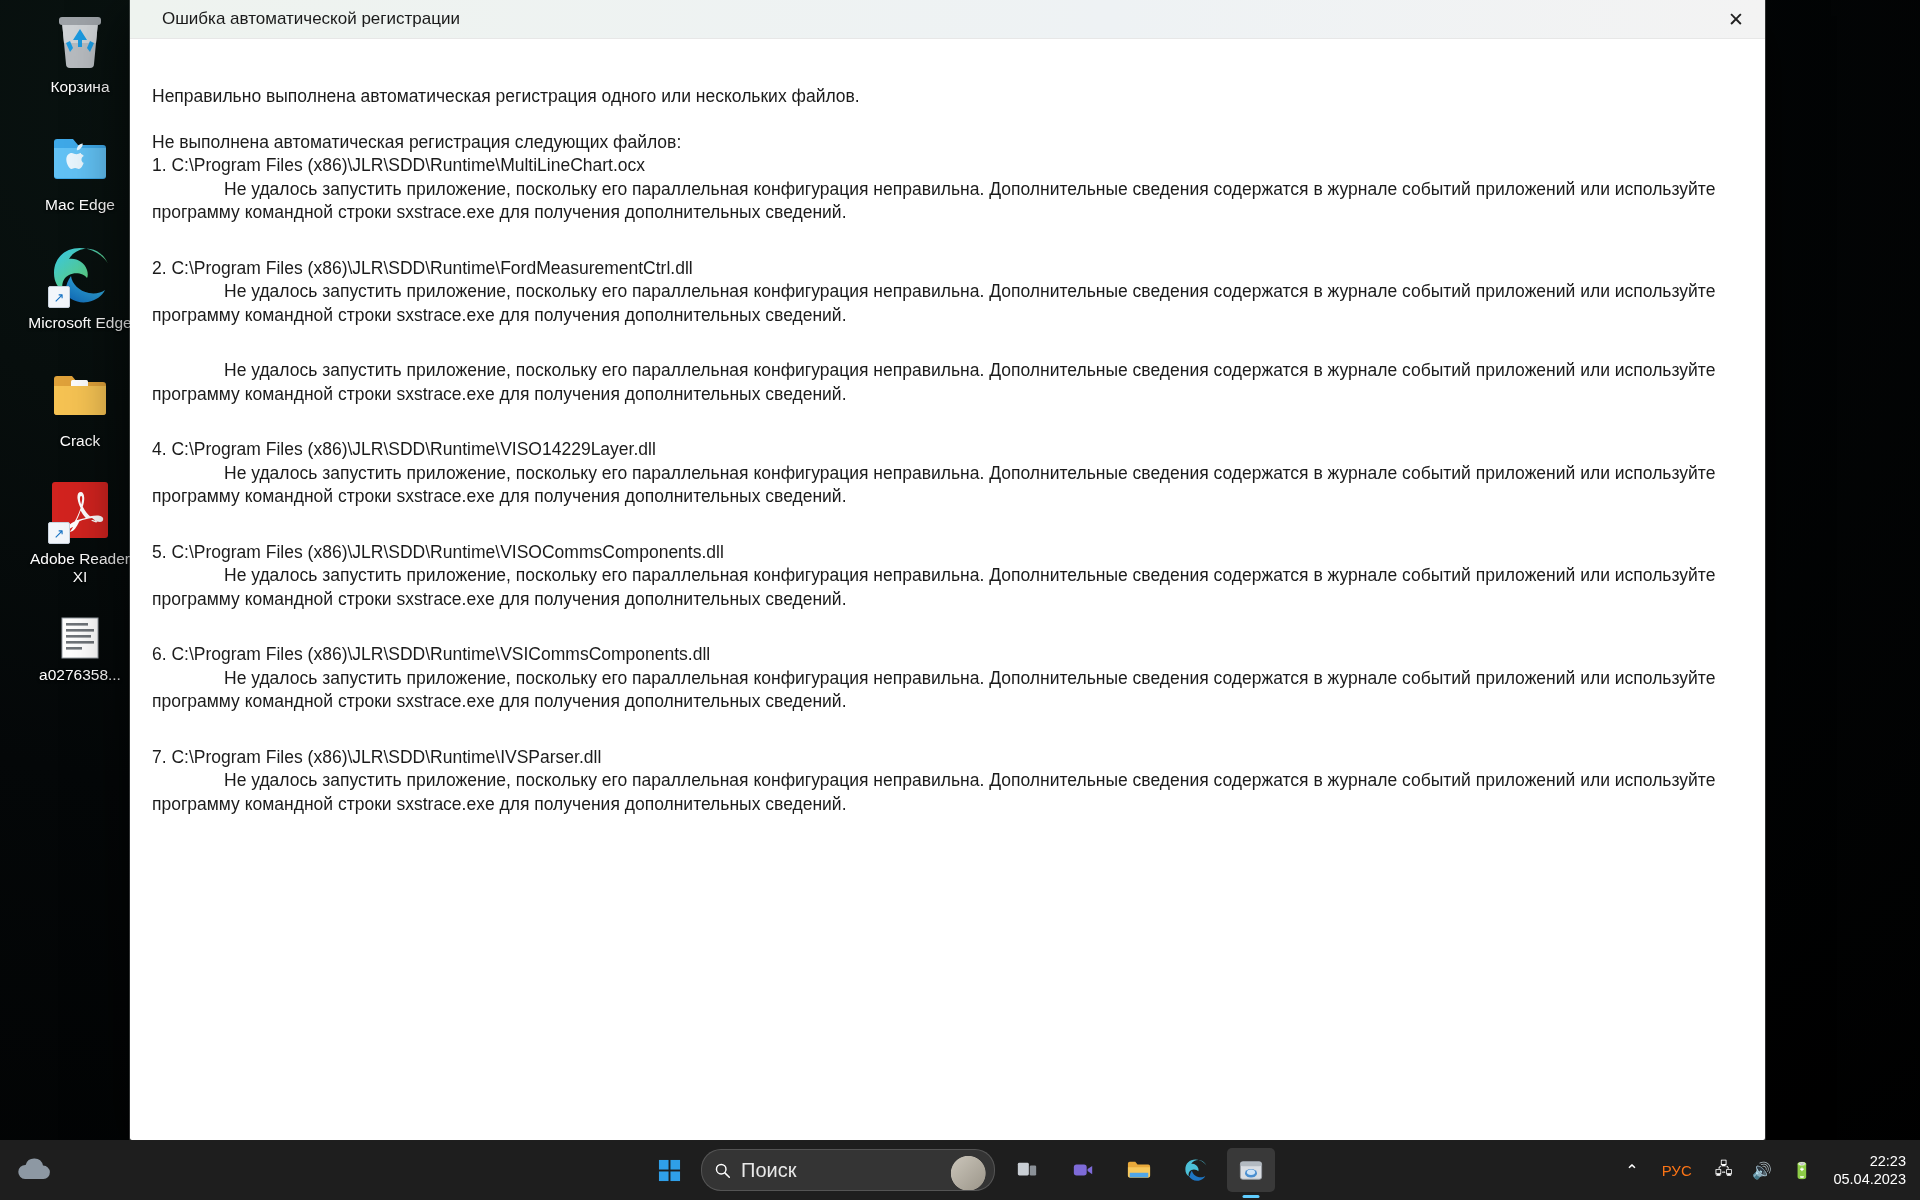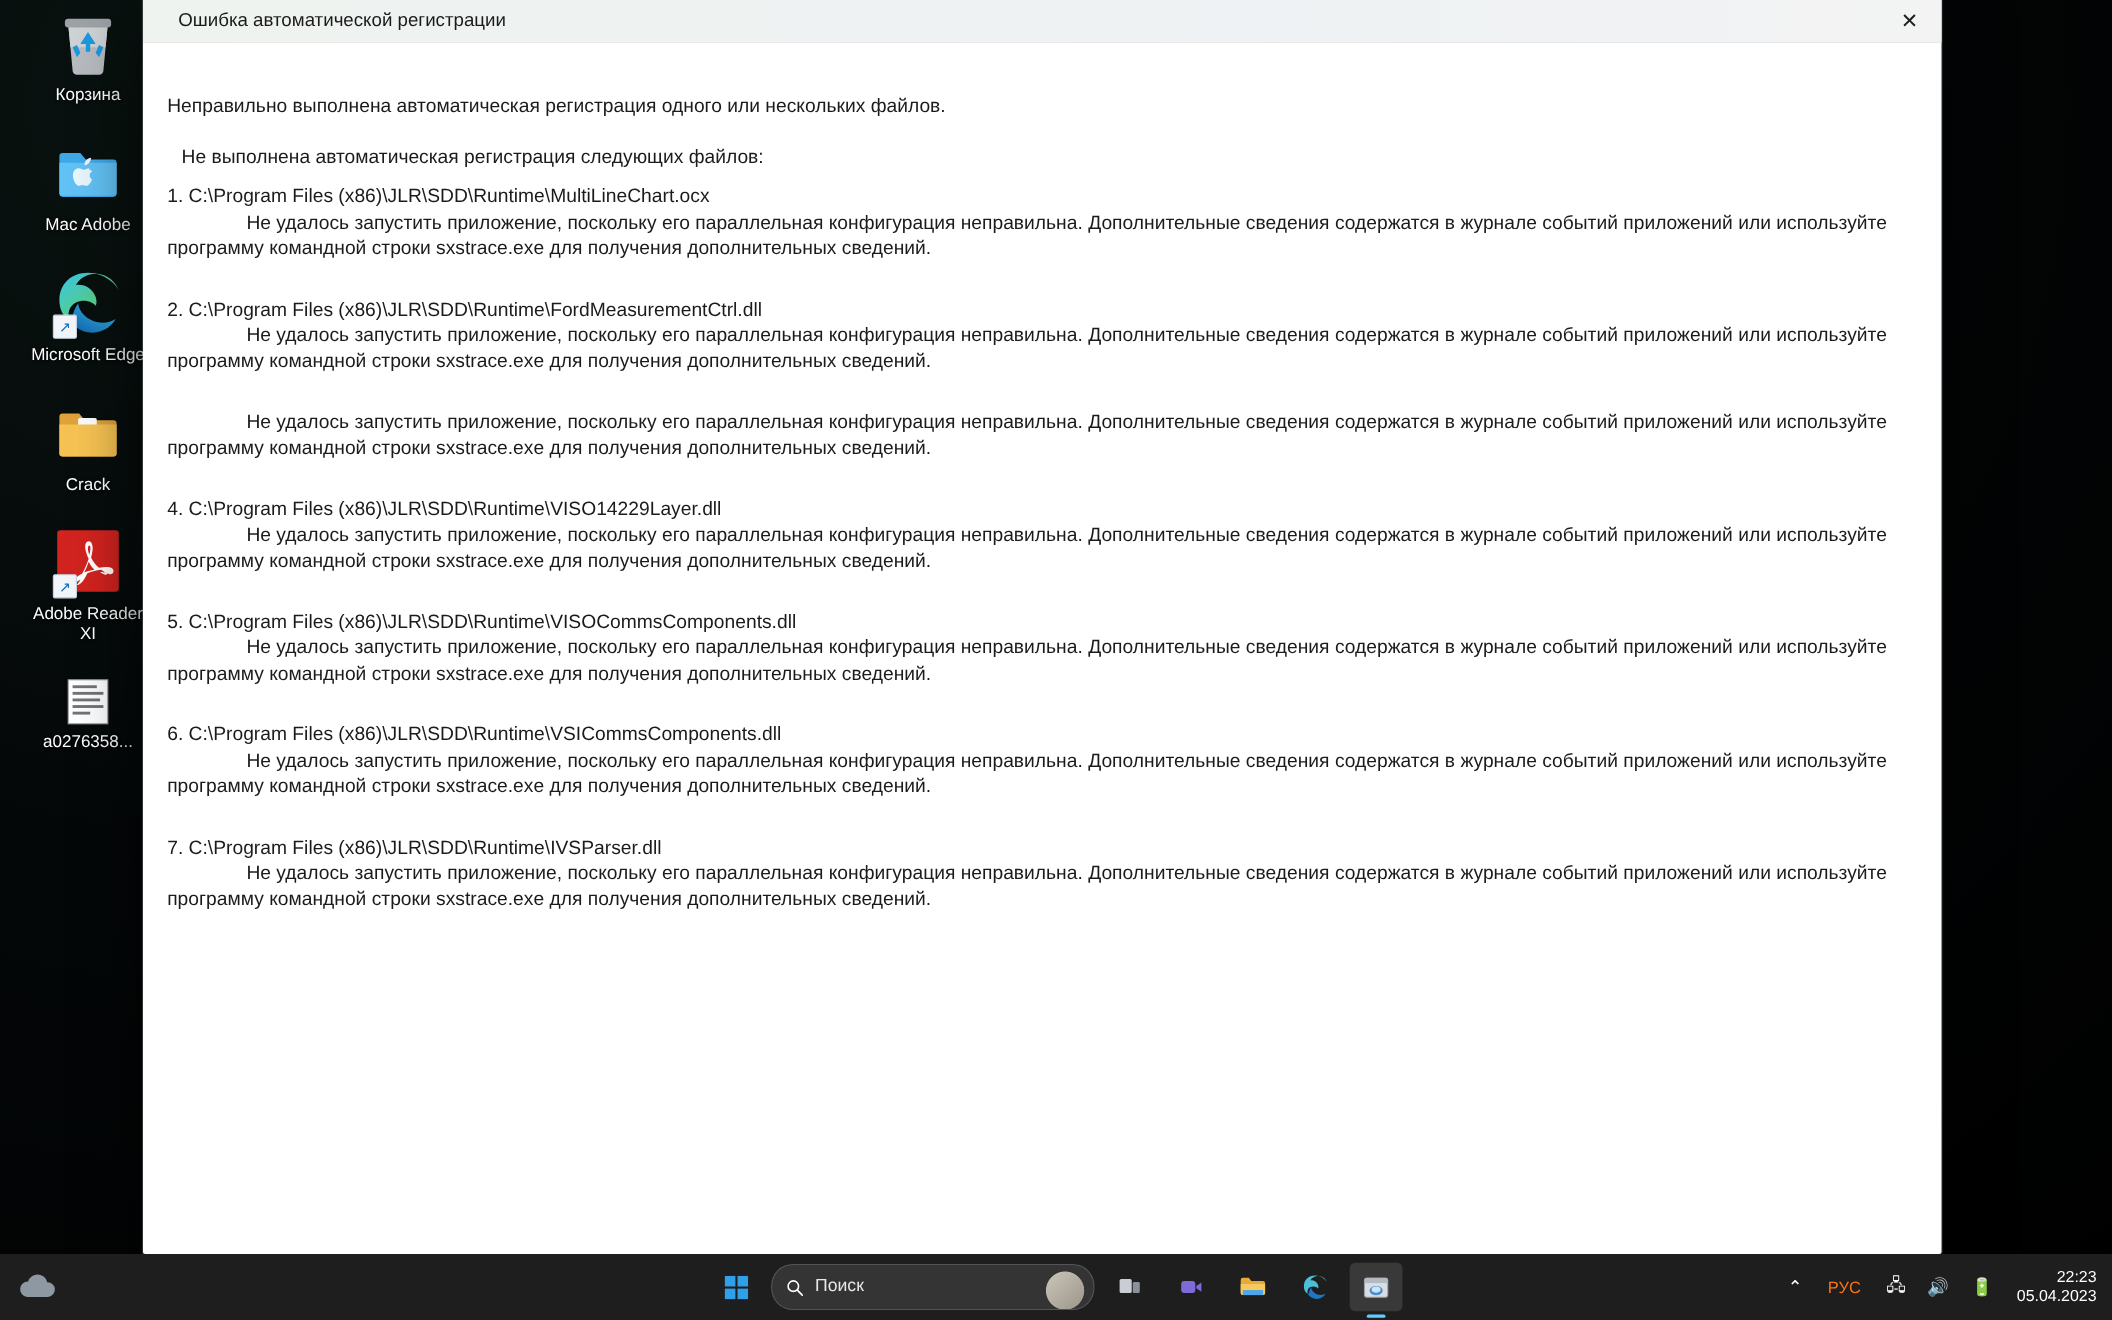--- a/index.html
+++ b/index.html
@@ -84,21 +84,21 @@
 
   #dialog-body {
     flex: 1 1 auto;
     padding: 30px 30px 10px 22px;
     overflow: hidden;
     color: #1b1b1b;
     font-size: 17.5px;
     line-height: 23.5px;
   }
   .intro { margin: 0 0 22px 0; }
-  .lead  { margin: 13px; }
+  .lead  { margin: 0; }
   .file-entry { margin: 0 0 32px 0; }
   .file-entry:first-of-type { margin-top: 0; }
   .file-path { margin: 0; white-space: nowrap; }
   .file-err  { margin: 0; text-indent: 72px; }
 
   
   #taskbar {
     position: absolute;
     left: 0; bottom: 0;
     width: 1920px; height: 60px;
@@ -127,21 +127,21 @@
     transform: translateX(-50%);
     width: 17px; height: 3px; border-radius: 2px; background: #60cdff;
   }
   #search-pill {
     height: 40px; width: 268px;
     background: rgba(255,255,255,.10);
     border: 1px solid rgba(255,255,255,.16);
     border-radius: 20px;
     display: flex; align-items: center;
     padding: 0 12px; gap: 10px;
-    color: #e8e8e8; font-size: 16px;
+    color: #e8e8e8; font-size: 20px;
     cursor: text; overflow: hidden;
     position: relative;
   }
   #search-pill .mascot {
     position: absolute; right: 6px; bottom: 0;
     width: 52px; height: 38px;
     background: linear-gradient(135deg,#d8d3c8,#9a9488);
     -webkit-mask: radial-gradient(circle at 62% 56%, #000 44%, transparent 46%);
             mask: radial-gradient(circle at 62% 56%, #000 44%, transparent 46%);
   }
@@ -180,21 +180,21 @@
 
     <div class="desk-icon">
       <div class="glyph">
         <svg viewBox="0 0 64 64" width="64" height="64">
           <path d="M6 16 a3 3 0 0 1 3-3 h16 l5 6 h25 a3 3 0 0 1 3 3 v28 a3 3 0 0 1 -3 3 h-46 a3 3 0 0 1 -3-3 z" fill="#3fa9e8"></path>
           <path d="M6 22 h52 v27 a3 3 0 0 1 -3 3 h-46 a3 3 0 0 1 -3-3 z" fill="#62c2f5"></path>
           <path d="M33 27 c-2 0-3 1.3-4.6 1.3 C26.8 28.3 25.4 27 23.6 27 c-2.6 0-5.3 2.2-5.3 6.6 0 4.2 3 9.4 5.1 9.4 1.3 0 1.9-0.9 3.7-0.9 1.8 0 2.3 0.9 3.7 0.9 2.2 0 4.8-4.7 4.8-6.2-2.6-1-3-5.4 0.2-6.9-1-1.4-2.5-1.9-2.8-1.9z" fill="#e9f6fe"></path>
           <path d="M33.4 21.6 c1.6-2 1.3-4.2 1.3-4.2 -1.7 0.1-3.6 1.2-4.6 2.5 -0.9 1.2-1.4 3-1.2 4.3 1.8 0.1 3.3-0.9 4.5-2.6z" fill="#e9f6fe"></path>
         </svg>
       </div>
-      <div class="label">Mac Adobe</div>
+      <div class="label">Mac Edge</div>
     </div>
 
     <div class="desk-icon">
       <div class="glyph">
         <svg viewBox="0 0 64 64" width="64" height="64">
           <defs>
             <linearGradient id="eg1" x1="0" y1="1" x2="1" y2="0">
               <stop offset="0" stop-color="#0b5cab"></stop>
                 <stop offset="1" stop-color="#3ec6f0"></stop>
             </linearGradient>

